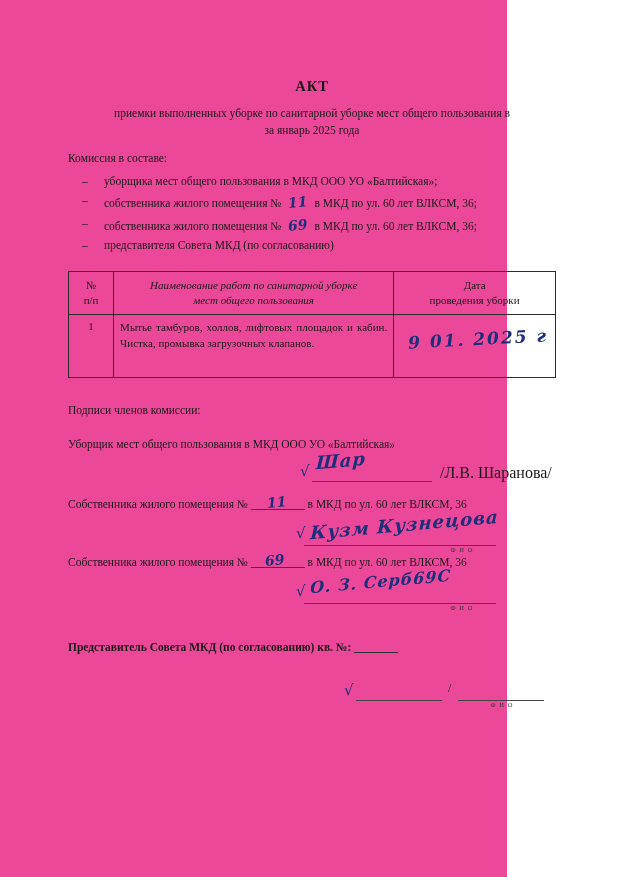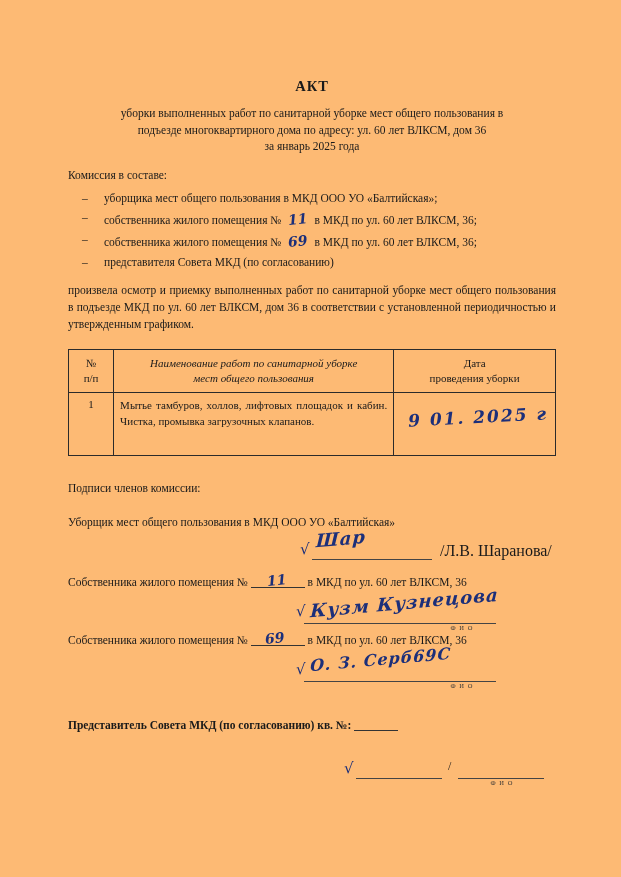--- a/index.html
+++ b/index.html
@@ -11,23 +11,23 @@
     width: 621px;
     height: 877px;
     position: relative;
     font-family: "Liberation Serif", serif;
     color: #1a1a1a;
     overflow: hidden;
   }
   .page {
     position: absolute;
     left: 0; top: 0;
-    width: 621px;
+    width: 507px;
     height: 877px;
-    background: #fdba74;
+    background: #ec4899;
   }
   .content {
     position: absolute;
     left: 68px;
     top: 78px;
     width: 488px;
   }
   .doc-title {
     text-align: center;
     font-size: 14.5px;
@@ -170,22 +170,21 @@
 </style>
 </head>
 <body>
 
 <div class="page">
   <div class="content">
 
     <div class="doc-title">АКТ</div>
 
     <div class="subtitle">
-      <div>уборки выполненных работ по санитарной уборке мест общего пользования в</div>
-      <div>подъезде многоквартирного дома по адресу: ул. 60 лет ВЛКСМ, дом 36</div>
+      <div>приемки выполненных уборке по санитарной уборке мест общего пользования в</div>
       <div>за январь 2025 года</div>
     </div>
 
     <div class="commission-head">Комиссия в составе:</div>
 
     <ul class="members">
       <li>
         <span class="dash">–</span>
         <span>уборщика мест общего пользования в МКД ООО УО «Балтийская»;</span>
       </li>
@@ -200,21 +199,20 @@
         <span>собственника жилого помещения №</span>
         <span class="hw-inline">69</span>
         <span>в МКД по ул. 60 лет ВЛКСМ, 36;</span>
       </li>
       <li>
         <span class="dash">–</span>
         <span>представителя Совета МКД (по согласованию)</span>
       </li>
     </ul>
 
-    <div class="para">произвела осмотр и приемку выполненных работ по санитарной уборке мест общего пользования в подъезде МКД по ул. 60 лет ВЛКСМ, дом 36 в соответствии с установленной периодичностью и утвержденным графиком.</div>
 
     <table class="works">
       <thead>
         <tr>
           <th class="col-num">
             <div>№</div>
             <div>п/п</div>
           </th>
           <th class="col-name">
             <div>Наименование работ по санитарной уборке</div>

